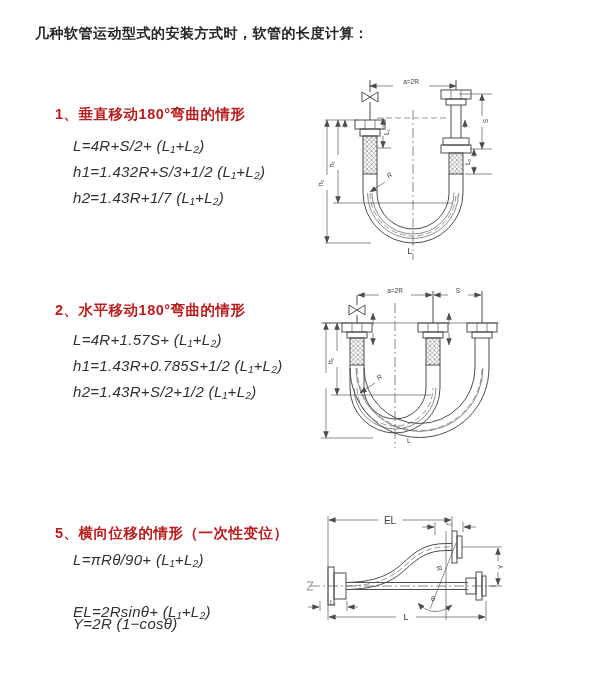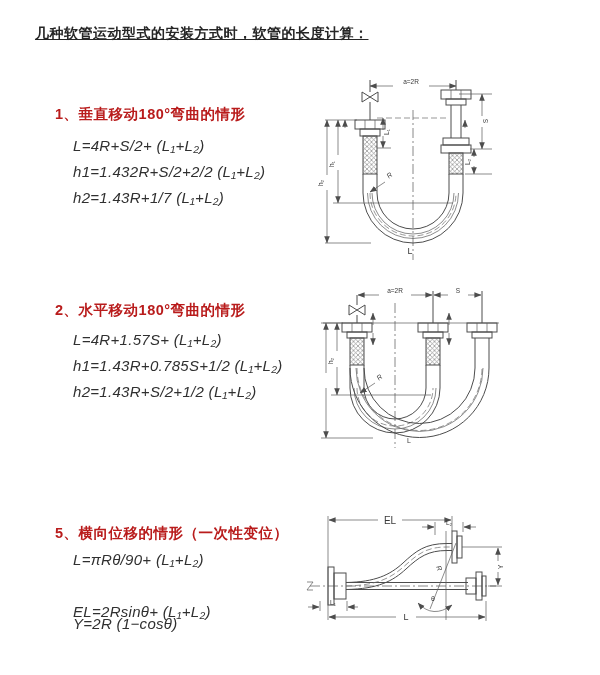--- a/index.html
+++ b/index.html
@@ -1,21 +1,21 @@
 <!DOCTYPE html>
 <html><head>
 <meta charset="utf-8">
 <style>
   html,body{margin:0;padding:0;}
   body{
     width:600px;height:675px;background:#ffffff;position:relative;overflow:hidden;
     font-family:"Liberation Sans","DejaVu Sans",sans-serif;color:#2e2e2e;
   }
   .abs{position:absolute;white-space:nowrap;}
-  .title{left:35px;top:25px;font-size:14px;font-weight:700;letter-spacing:.5px;color:#262626;text-decoration:underline;}
+  .title{left:35px;top:25px;font-size:14px;font-weight:700;letter-spacing:.5px;color:#262626;}
   .heading{font-size:14.5px;font-weight:700;letter-spacing:.5px;color:#b91c1c;}
   .formula{font-size:15px;font-weight:400;letter-spacing:.3px;color:#303030;font-style:italic;}
   .h1{left:55px;top:105px;} .f10{left:73px;top:137px;} .f11{left:73px;top:163px;} .f12{left:73px;top:189px;}
   .h2{left:55px;top:301px;} .f20{left:73px;top:331px;} .f21{left:73px;top:357px;text-align:center;} .f22{left:73px;top:383px;}
   .h3{left:55px;top:524px;} .f30{left:73px;top:551px;} .f31{left:73px;top:577px;margin-top:38px;} .f32{left:73px;top:603px;}
   svg{position:absolute;overflow:visible;}
   #svg1{left:313px;top:70px;}
   #svg2{left:313px;top:283px;}
   #svg3{left:300px;top:505px;}
   svg text{font-family:"Liberation Sans","DejaVu Sans",sans-serif;fill:#3a3a3a;}
@@ -26,21 +26,21 @@
   .dd{stroke:#6a6a6a;stroke-width:.8;fill:none;stroke-dasharray:10 3 2 3;}
   .dash{stroke:#6a6a6a;stroke-width:.7;fill:none;stroke-dasharray:6 3;}
 </style>
 </head>
 <body>
 
 <div class="abs title">几种软管运动型式的安装方式时，软管的长度计算：</div>
 
 <div class="abs heading h1">1、垂直移动180°弯曲的情形</div>
 <div class="abs formula f10">L=4R+S/2+ (L₁+L₂)</div>
-<div class="abs formula f11">h1=1.432R+S/2+2/2 (L₁+L₂)</div>
+<div class="abs formula f11">h1=1.432R+S/3+1/2 (L₁+L₂)</div>
 <div class="abs formula f12">h2=1.43R+1/7 (L₁+L₂)</div>
 
 <div class="abs heading h2">2、水平移动180°弯曲的情形</div>
 <div class="abs formula f20">L=4R+1.57S+ (L₁+L₂)</div>
 <div class="abs formula f21">h1=1.43R+0.785S+1/2 (L₁+L₂)</div>
 <div class="abs formula f22">h2=1.43R+S/2+1/2 (L₁+L₂)</div>
 
 <div class="abs heading h3">5、横向位移的情形（一次性变位）</div>
 <div class="abs formula f30">L=πRθ/90+ (L₁+L₂)</div>
 <div class="abs formula f31">Y=2R (1−cosθ)</div>

